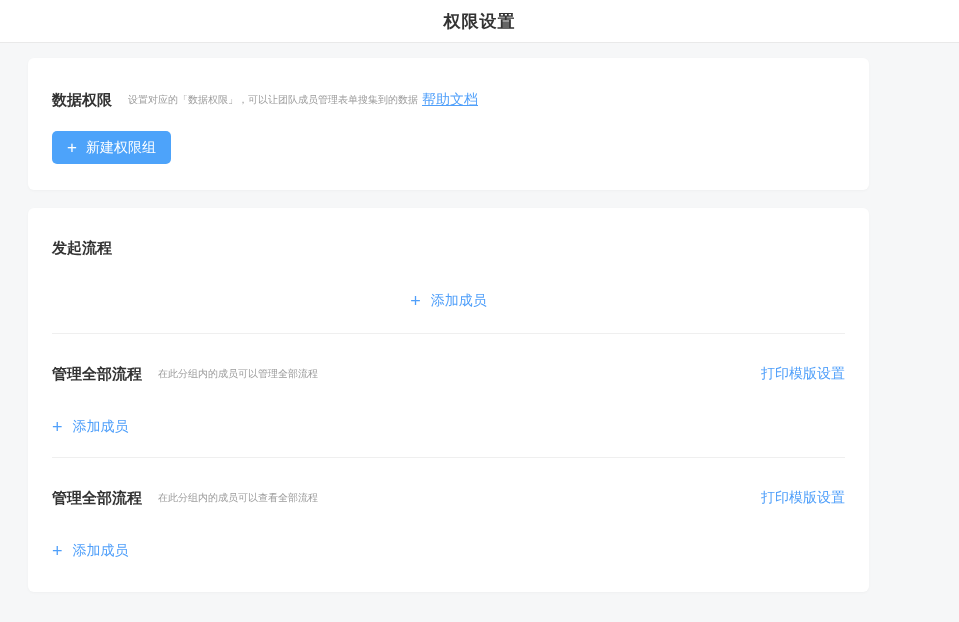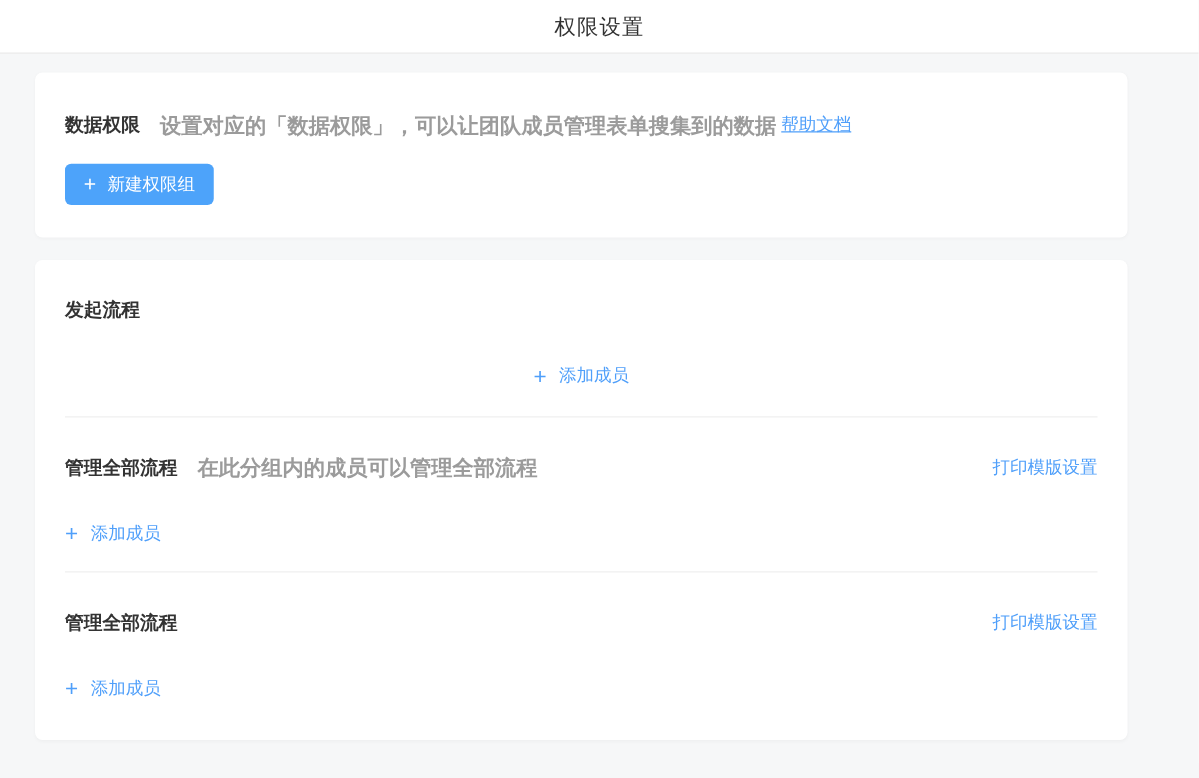--- a/index.html
+++ b/index.html
@@ -14,27 +14,27 @@
   .page-header {
     height: 43px;
     background: #ffffff;
     border-bottom: 1px solid #e9e9e9;
     display: flex;
     align-items: center;
     justify-content: center;
   }
   .page-title {
     font-size: 17px;
-    font-weight: normal;
+    font-weight: bold;
     color: #333;
     letter-spacing: 1px;
   }
   
   .content {
-    padding: 15px 57px 0 28px;
+    padding: 15px 90px 0 28px;
   }
   .card {
     background: #ffffff;
     border-radius: 6px;
     box-shadow: 0 1px 3px rgba(0,0,0,0.03);
   }
   .card-data {
     padding: 24px 24px 26px 24px;
   }
   .head-row {
@@ -42,25 +42,24 @@
     align-items: center;
     min-height: 36px;
   }
   .section-heading {
     font-size: 15px;
     font-weight: bold;
     color: #333;
     white-space: nowrap;
   }
   .section-desc {
-    font-size: 17px;
+    font-size: 10px;
     color: #9b9b9b;
     margin-left: 16px;
     white-space: nowrap;
-    font-weight: bold;
   }
   .blue-link {
     font-size: 14px;
     color: #4f9ffa;
     cursor: pointer;
     text-decoration: none;
     white-space: nowrap;
   }
   .underline { text-decoration: underline; margin-left: 4px; }
   .spacer { flex: 1; }
@@ -167,20 +166,21 @@
         <span class="plus-glyph">+</span>
         <span class="blue-link">添加成员</span>
       </div>
     </div>
 
     <div class="divider"></div>
 
     <div class="proc-section s3">
       <div class="head-row">
         <span class="section-heading">管理全部流程</span>
+        <span class="section-desc">在此分组内的成员可以查看全部流程</span>
         <div class="spacer"></div>
         <a class="blue-link">打印模版设置</a>
       </div>
       <div class="add-row">
         <span class="plus-glyph">+</span>
         <span class="blue-link">添加成员</span>
       </div>
     </div>
 
   </div>

